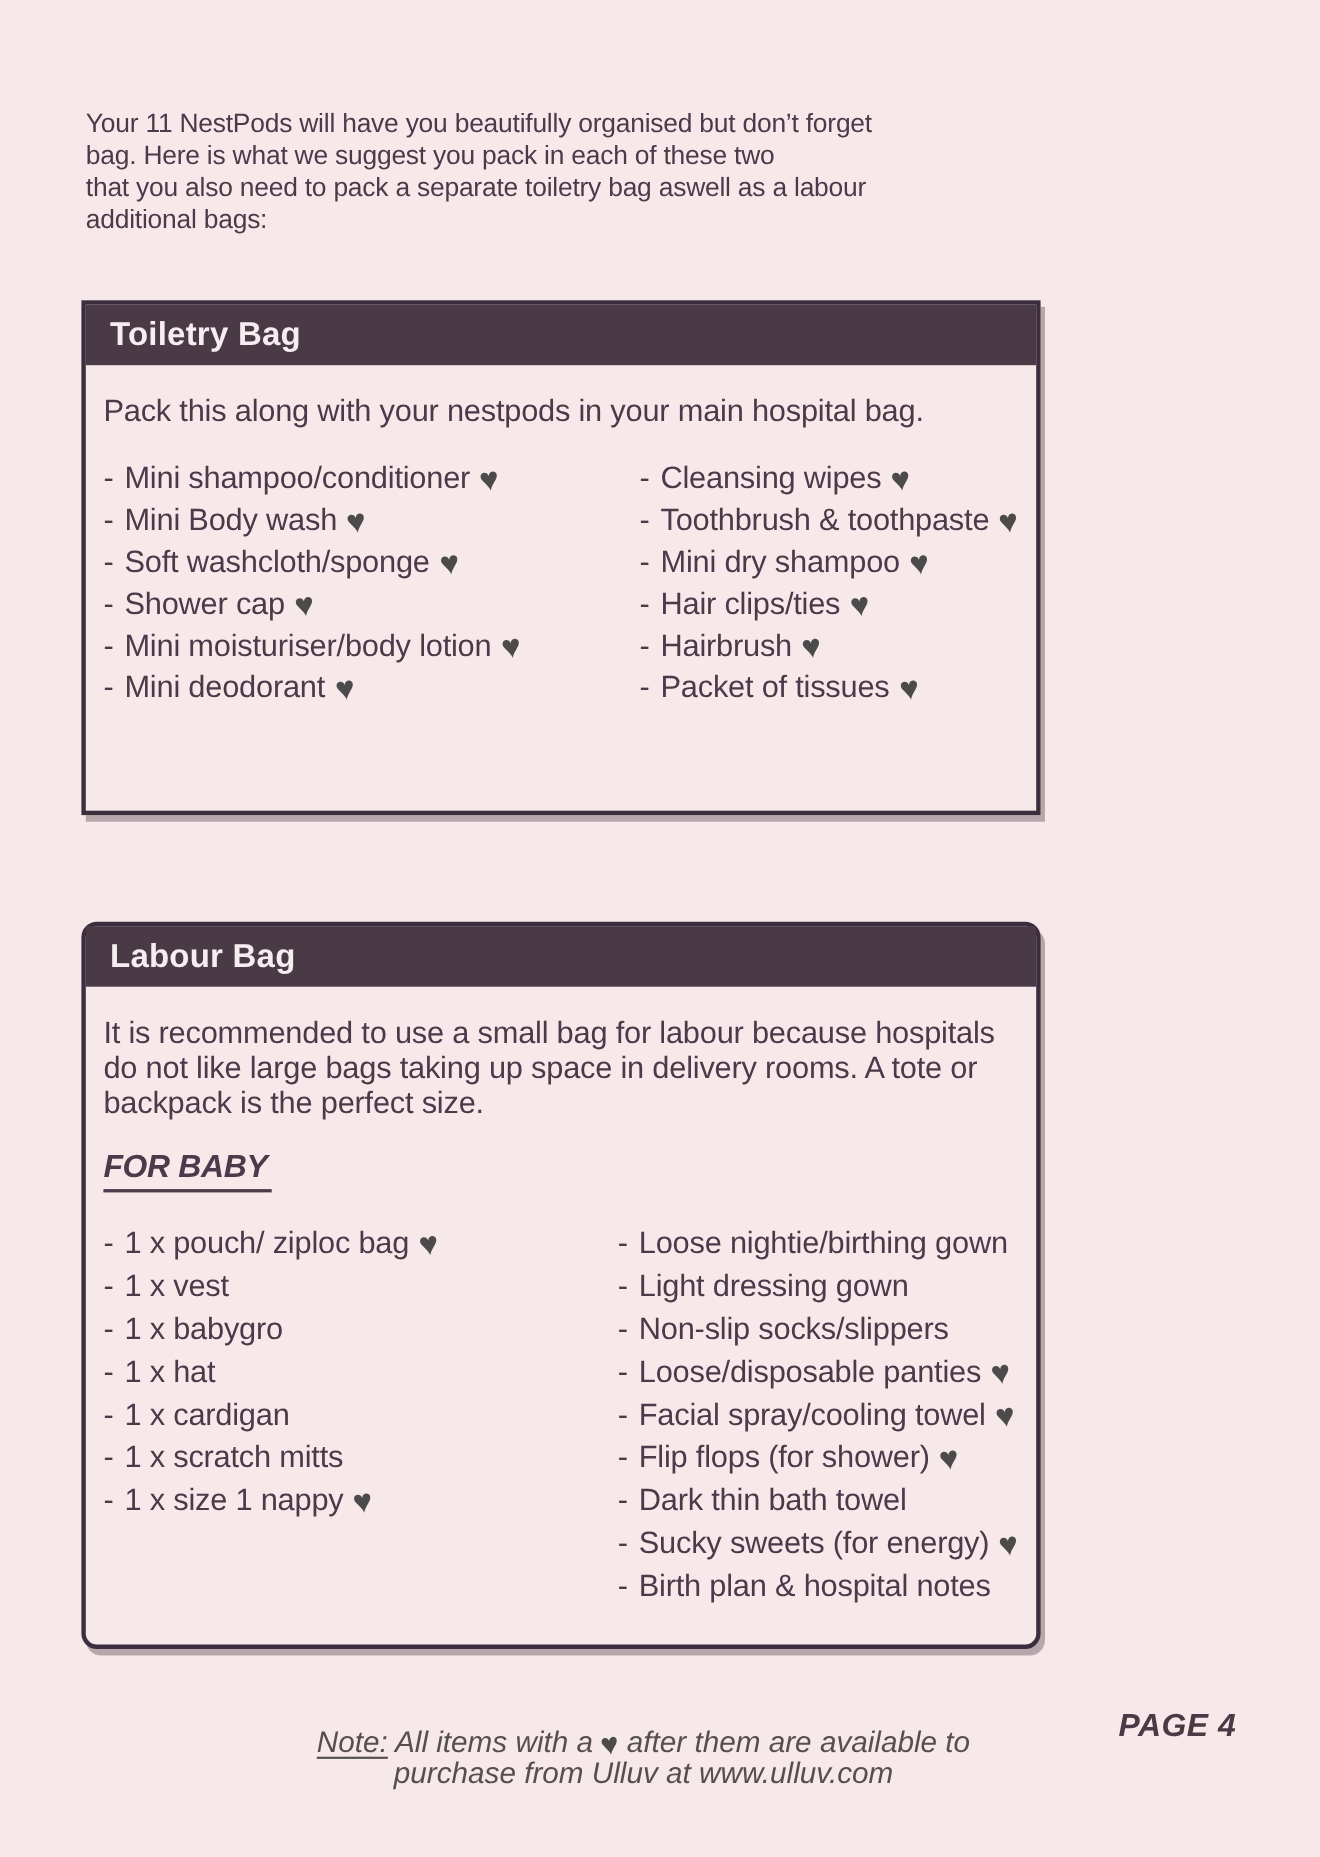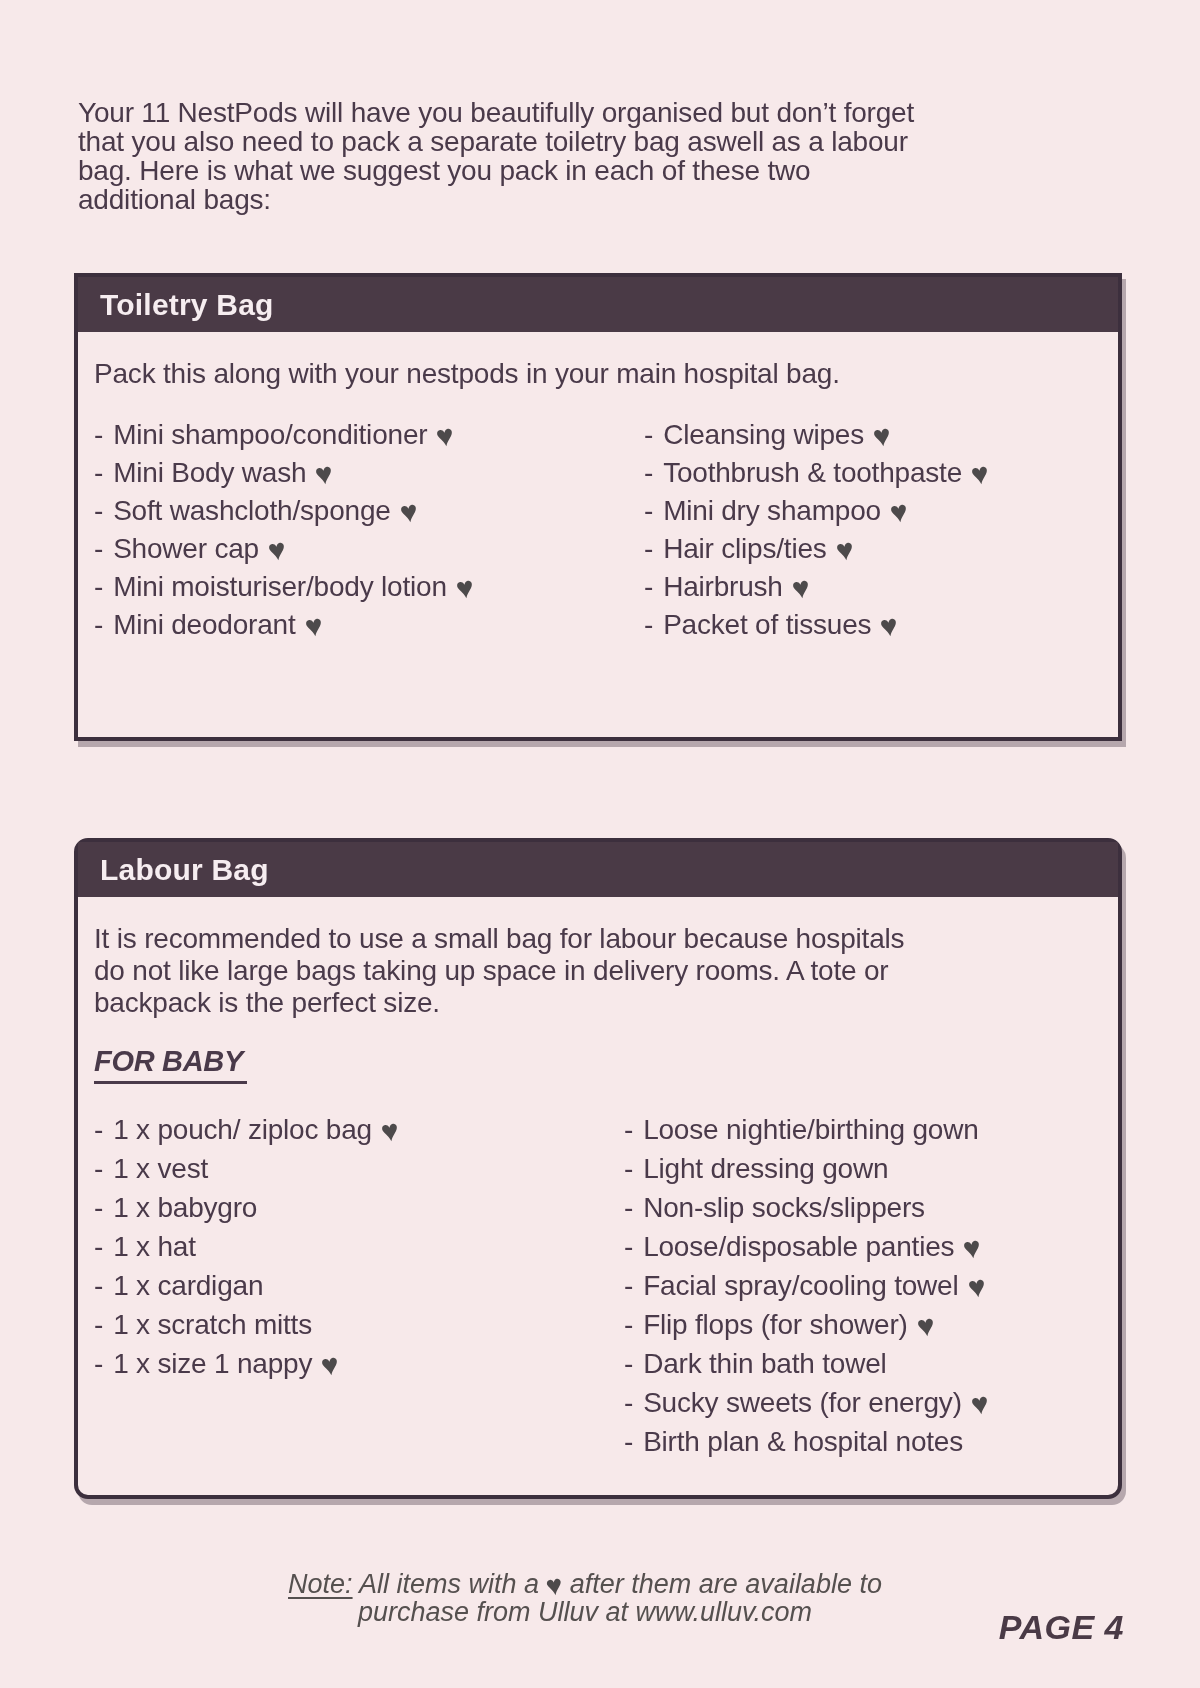--- a/index.html
+++ b/index.html
@@ -14,31 +14,31 @@
     background: var(--background, #f7e9ea);
     color: var(--text, #4a3a4a);
     overflow: hidden;
   }
 
   
   .intro {
     position: absolute;
     left: 78px;
     top: 98px;
-    font-size: 28px;
+    font-size: 24px;
     line-height: 29px;
     letter-spacing: -0.2px;
   }
   .intro-line { white-space: nowrap; }
 
   
   .bag-box {
     position: absolute;
     left: 74px;
-    width: 1048px;
+    width: 872px;
     box-sizing: border-box;
     border: 4px solid var(--box-border, #3c2f3d);
     background: var(--background, #f7e9ea);
     box-shadow: 4px 6px 0 rgba(60, 47, 61, 0.35);
   }
   .bag-box.toiletry { top: 273px; height: 468px; }
   .bag-box.labour   { top: 838px; height: 661px; border-radius: 14px; }
 
   .bag-header {
     height: 55px;
@@ -111,40 +111,40 @@
     font-size: 27px;
     line-height: 28px;
     color: var(--note-text, #55504f);
   }
   .note .note-label { text-decoration: underline; text-underline-offset: 4px; }
   .note .heart { margin: 0 7px; font-size: 28px; }
 
   .page-number {
     position: absolute;
     right: 76px;
-    top: 1608px;
-    font-size: 34px;
+    top: 1553px;
+    font-size: 29px;
     font-weight: bold;
     font-style: italic;
     color: var(--header-bg, #4a3a46);
     letter-spacing: 0.5px;
   }
 </style>
 </head>
 <body>
 
 <div class="page">
 
   <div class="intro">
 
       <div class="intro-line">Your 11 NestPods will have you beautifully organised but don’t forget</div>
 
+      <div class="intro-line">bag. Here is what we suggest you pack in each of these two</div>
+
       <div class="intro-line">that you also need to pack a separate toiletry bag aswell as a labour</div>
-
-      <div class="intro-line">bag. Here is what we suggest you pack in each of these two</div>
 
       <div class="intro-line">additional bags:</div>
     </div>
 
   <section class="bag-box toiletry">
     <header class="bag-header">
       <span>Toiletry Bag</span>
     </header>
     <div class="bag-body">
       <div class="bag-intro">

